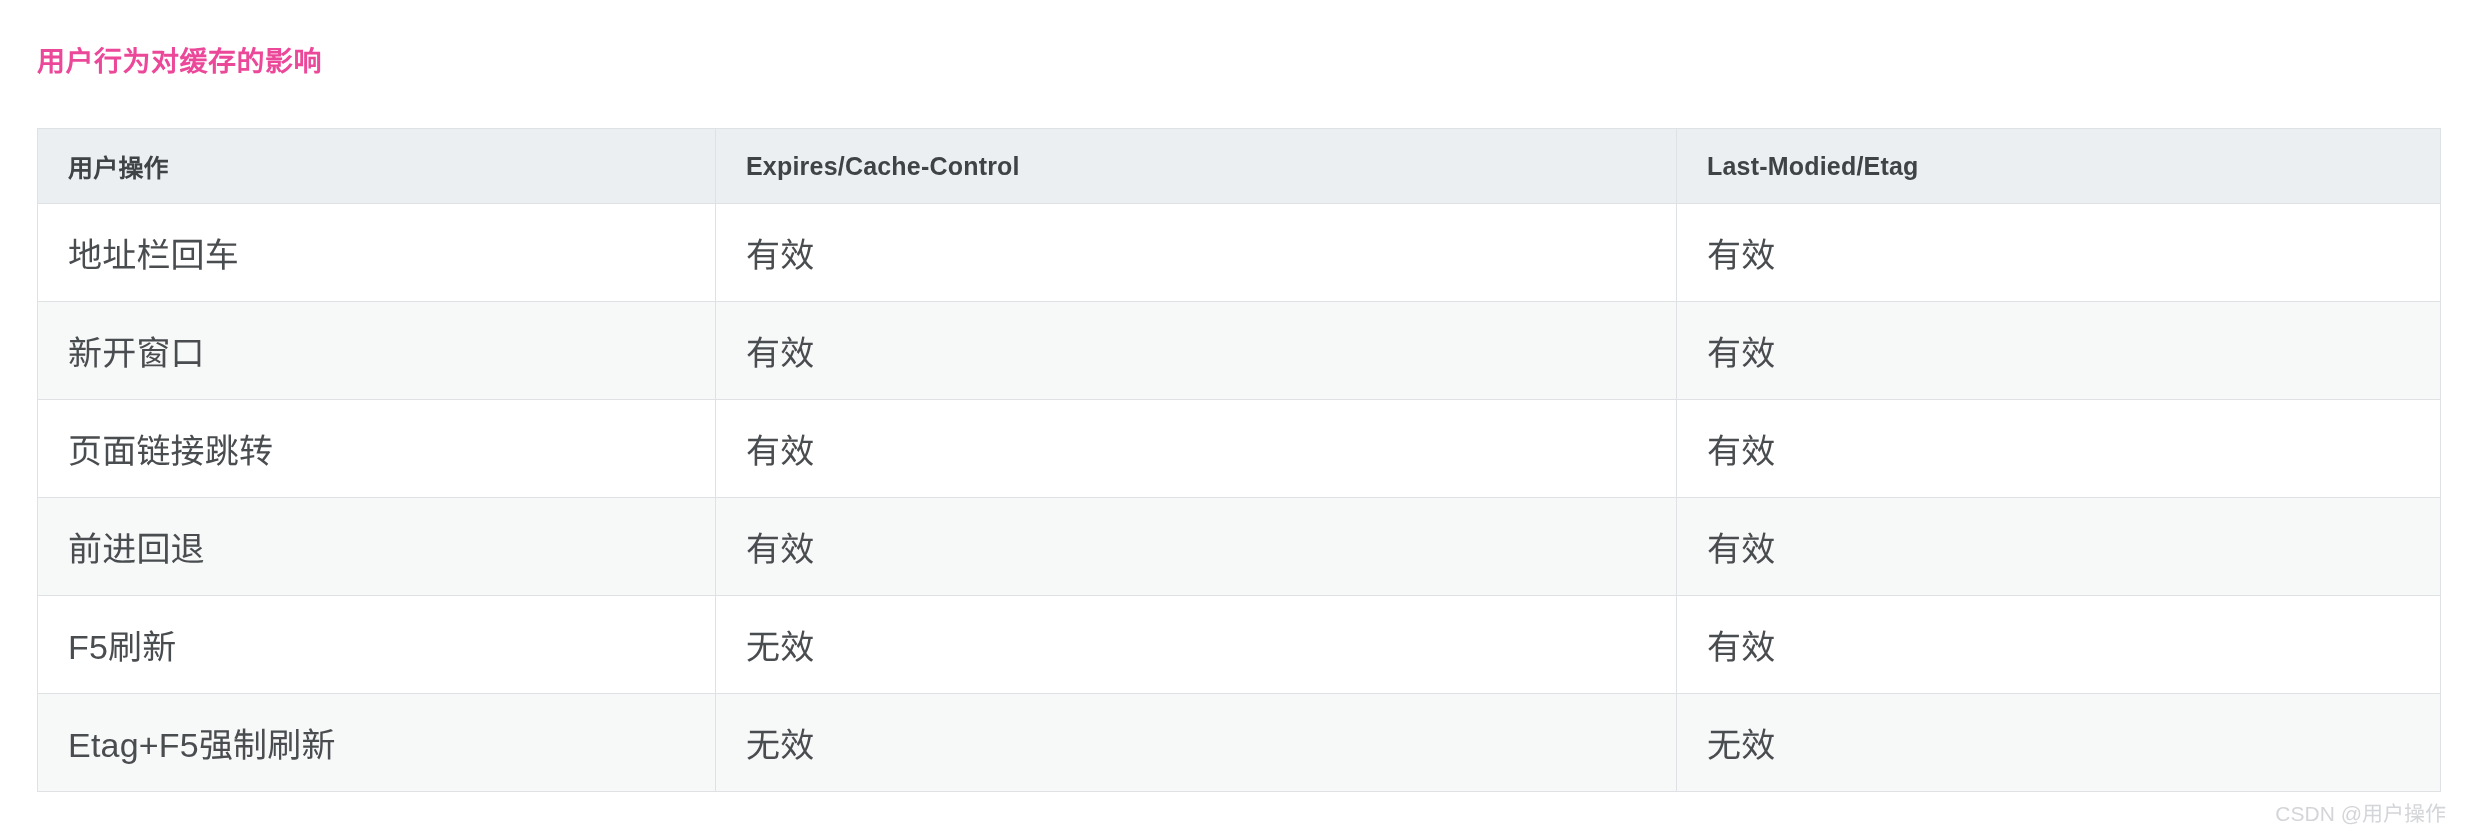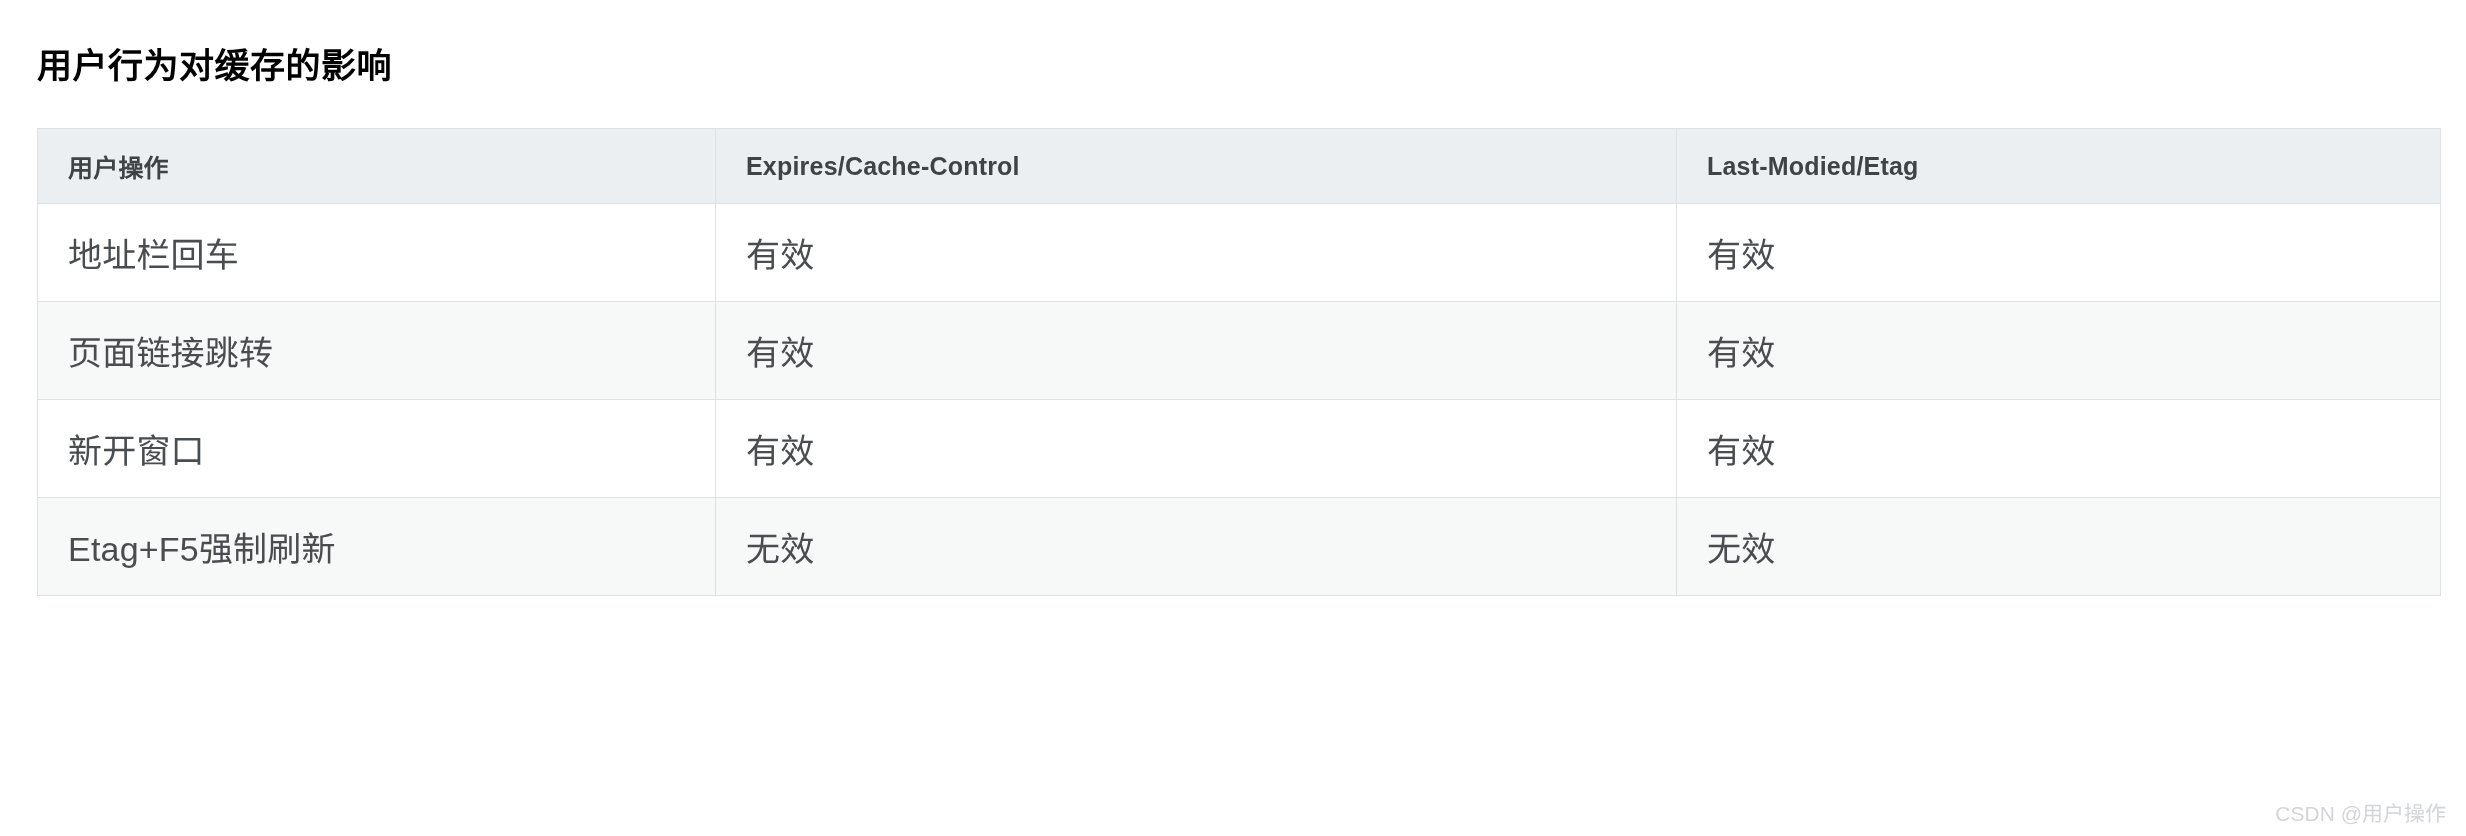--- a/index.html
+++ b/index.html
@@ -15,24 +15,24 @@
     overflow: hidden;
     font-family: "Liberation Sans", "DejaVu Sans", sans-serif;
     -webkit-font-smoothing: antialiased;
   }
 
   
   .page-title {
     position: absolute;
     left: 37px;
     top: 17px;
-    font-size: 35px;
+    font-size: 28px;
     line-height: 52px;
     font-weight: 700;
-    color: #000000;
+    color: #ec4899;
     letter-spacing: 0.5px;
     white-space: nowrap;
   }
 
   
   .table-wrap {
     position: absolute;
     left: 37px;
     top: 128px;
     width: 2403px;
@@ -107,27 +107,37 @@
         <th>Last-Modied/Etag</th>
       </tr>
     </thead>
     <tbody>
       <tr>
         <td>地址栏回车</td>
         <td>有效</td>
         <td>有效</td>
       </tr>
       <tr>
+        <td>新开窗口</td>
+        <td>有效</td>
+        <td>有效</td>
+      </tr>
+      <tr>
         <td>页面链接跳转</td>
         <td>有效</td>
         <td>有效</td>
       </tr>
       <tr>
-        <td>新开窗口</td>
+        <td>前进回退</td>
         <td>有效</td>
+        <td>有效</td>
+      </tr>
+      <tr>
+        <td>F5刷新</td>
+        <td>无效</td>
         <td>有效</td>
       </tr>
       <tr>
         <td>Etag+F5强制刷新</td>
         <td>无效</td>
         <td>无效</td>
       </tr>
     </tbody>
   </table>
 </div>

